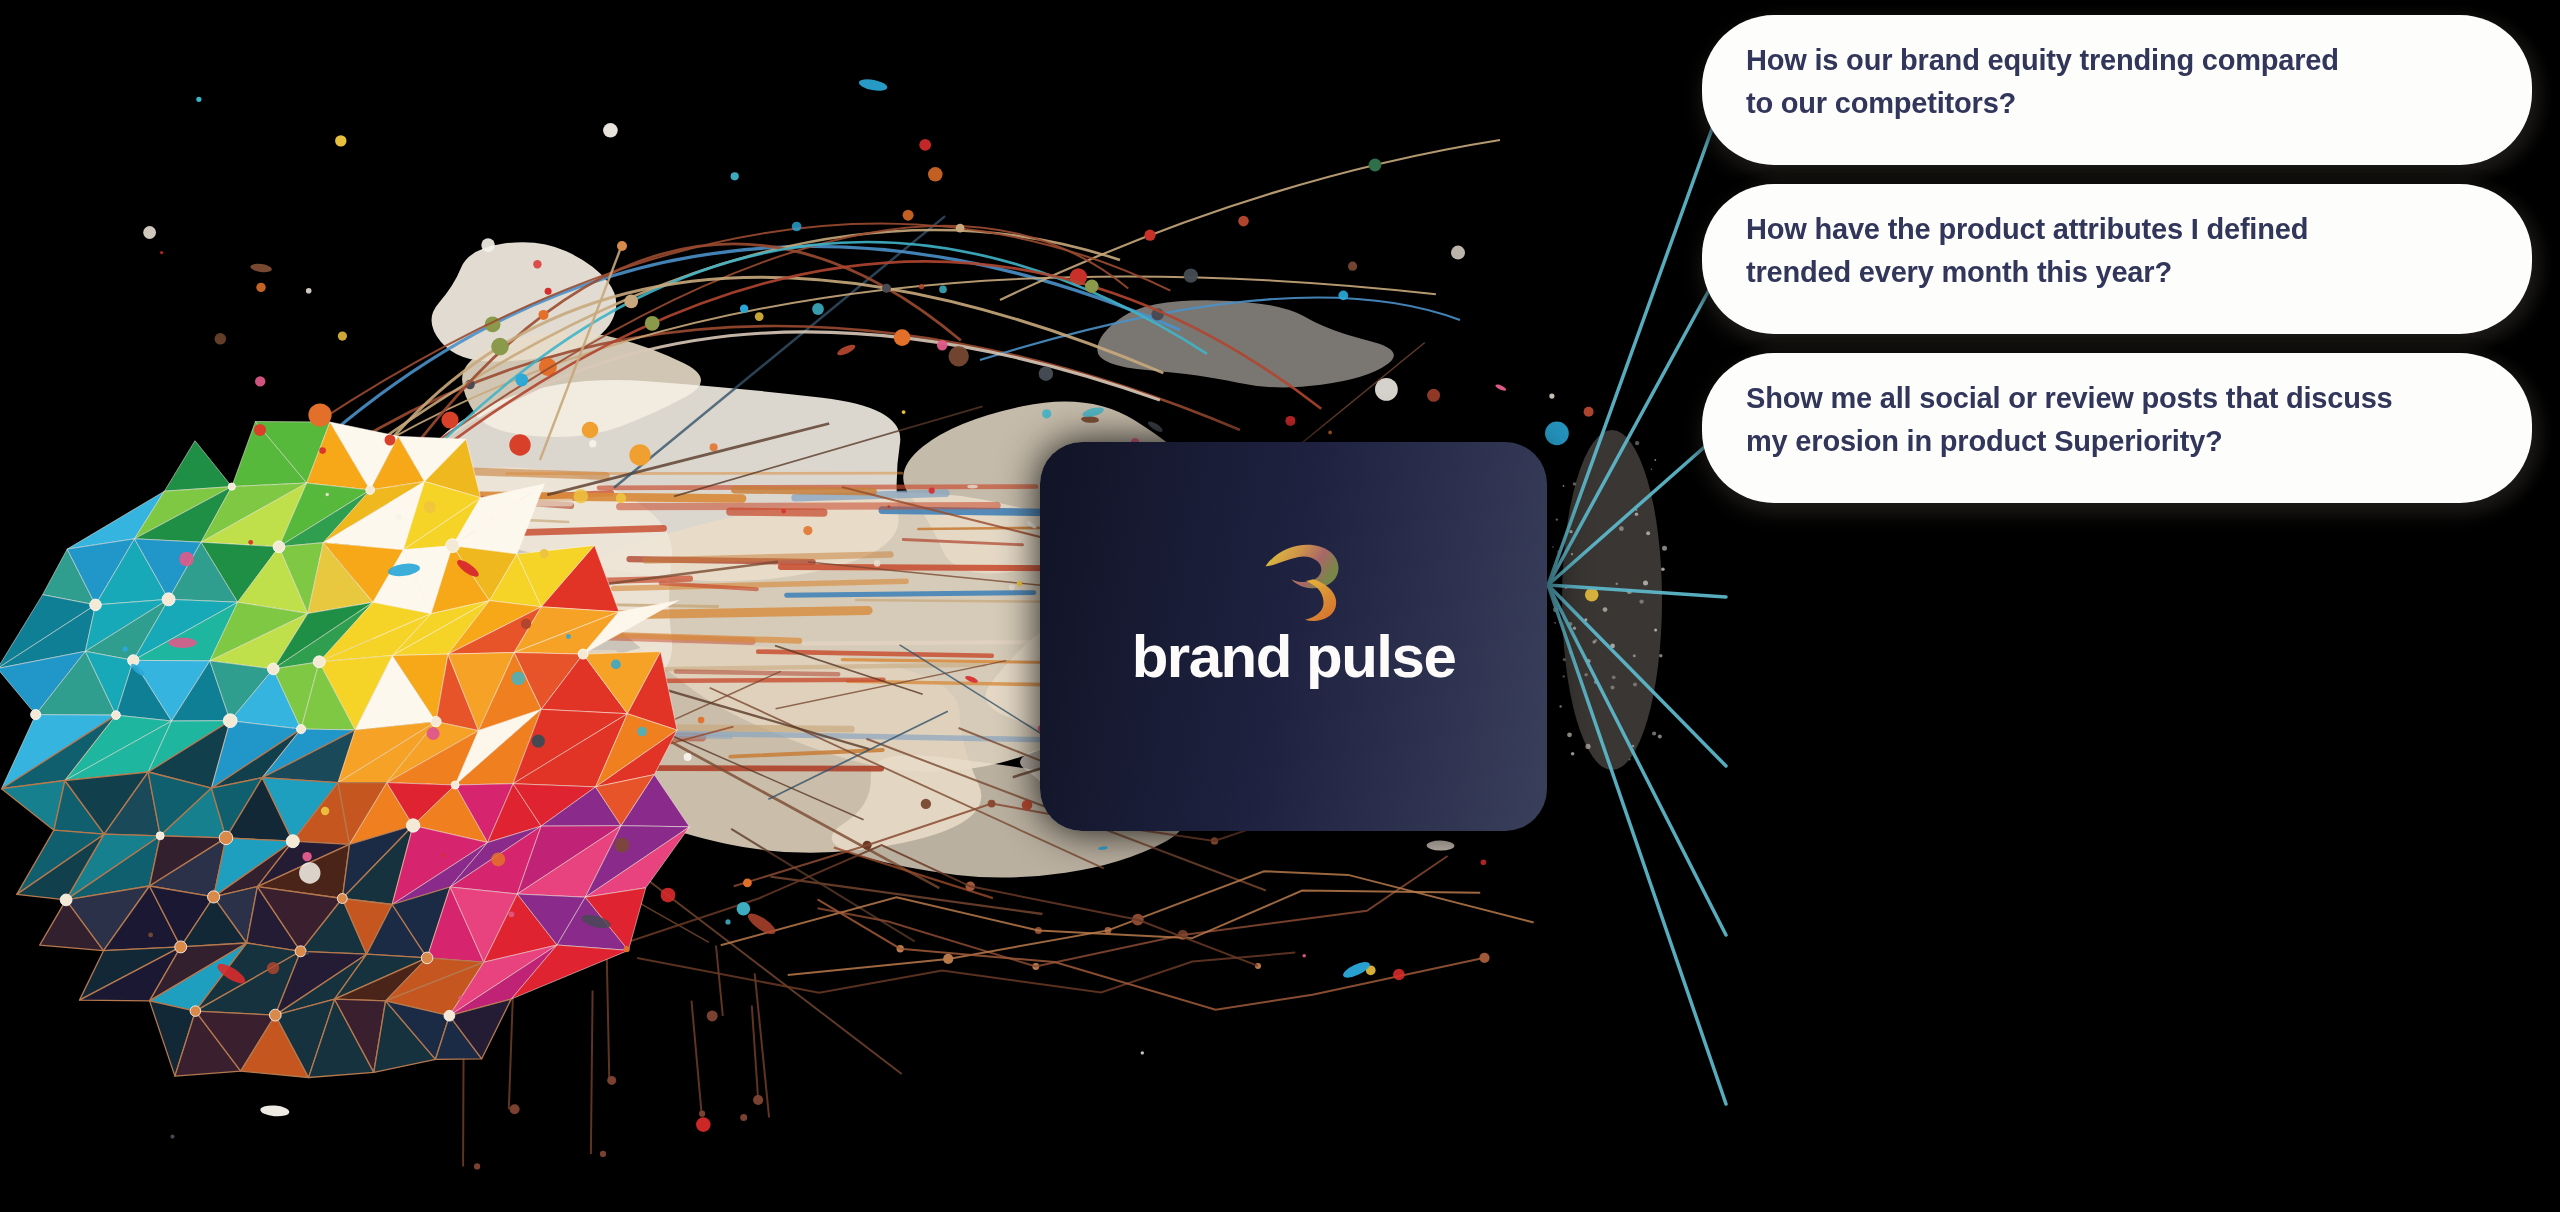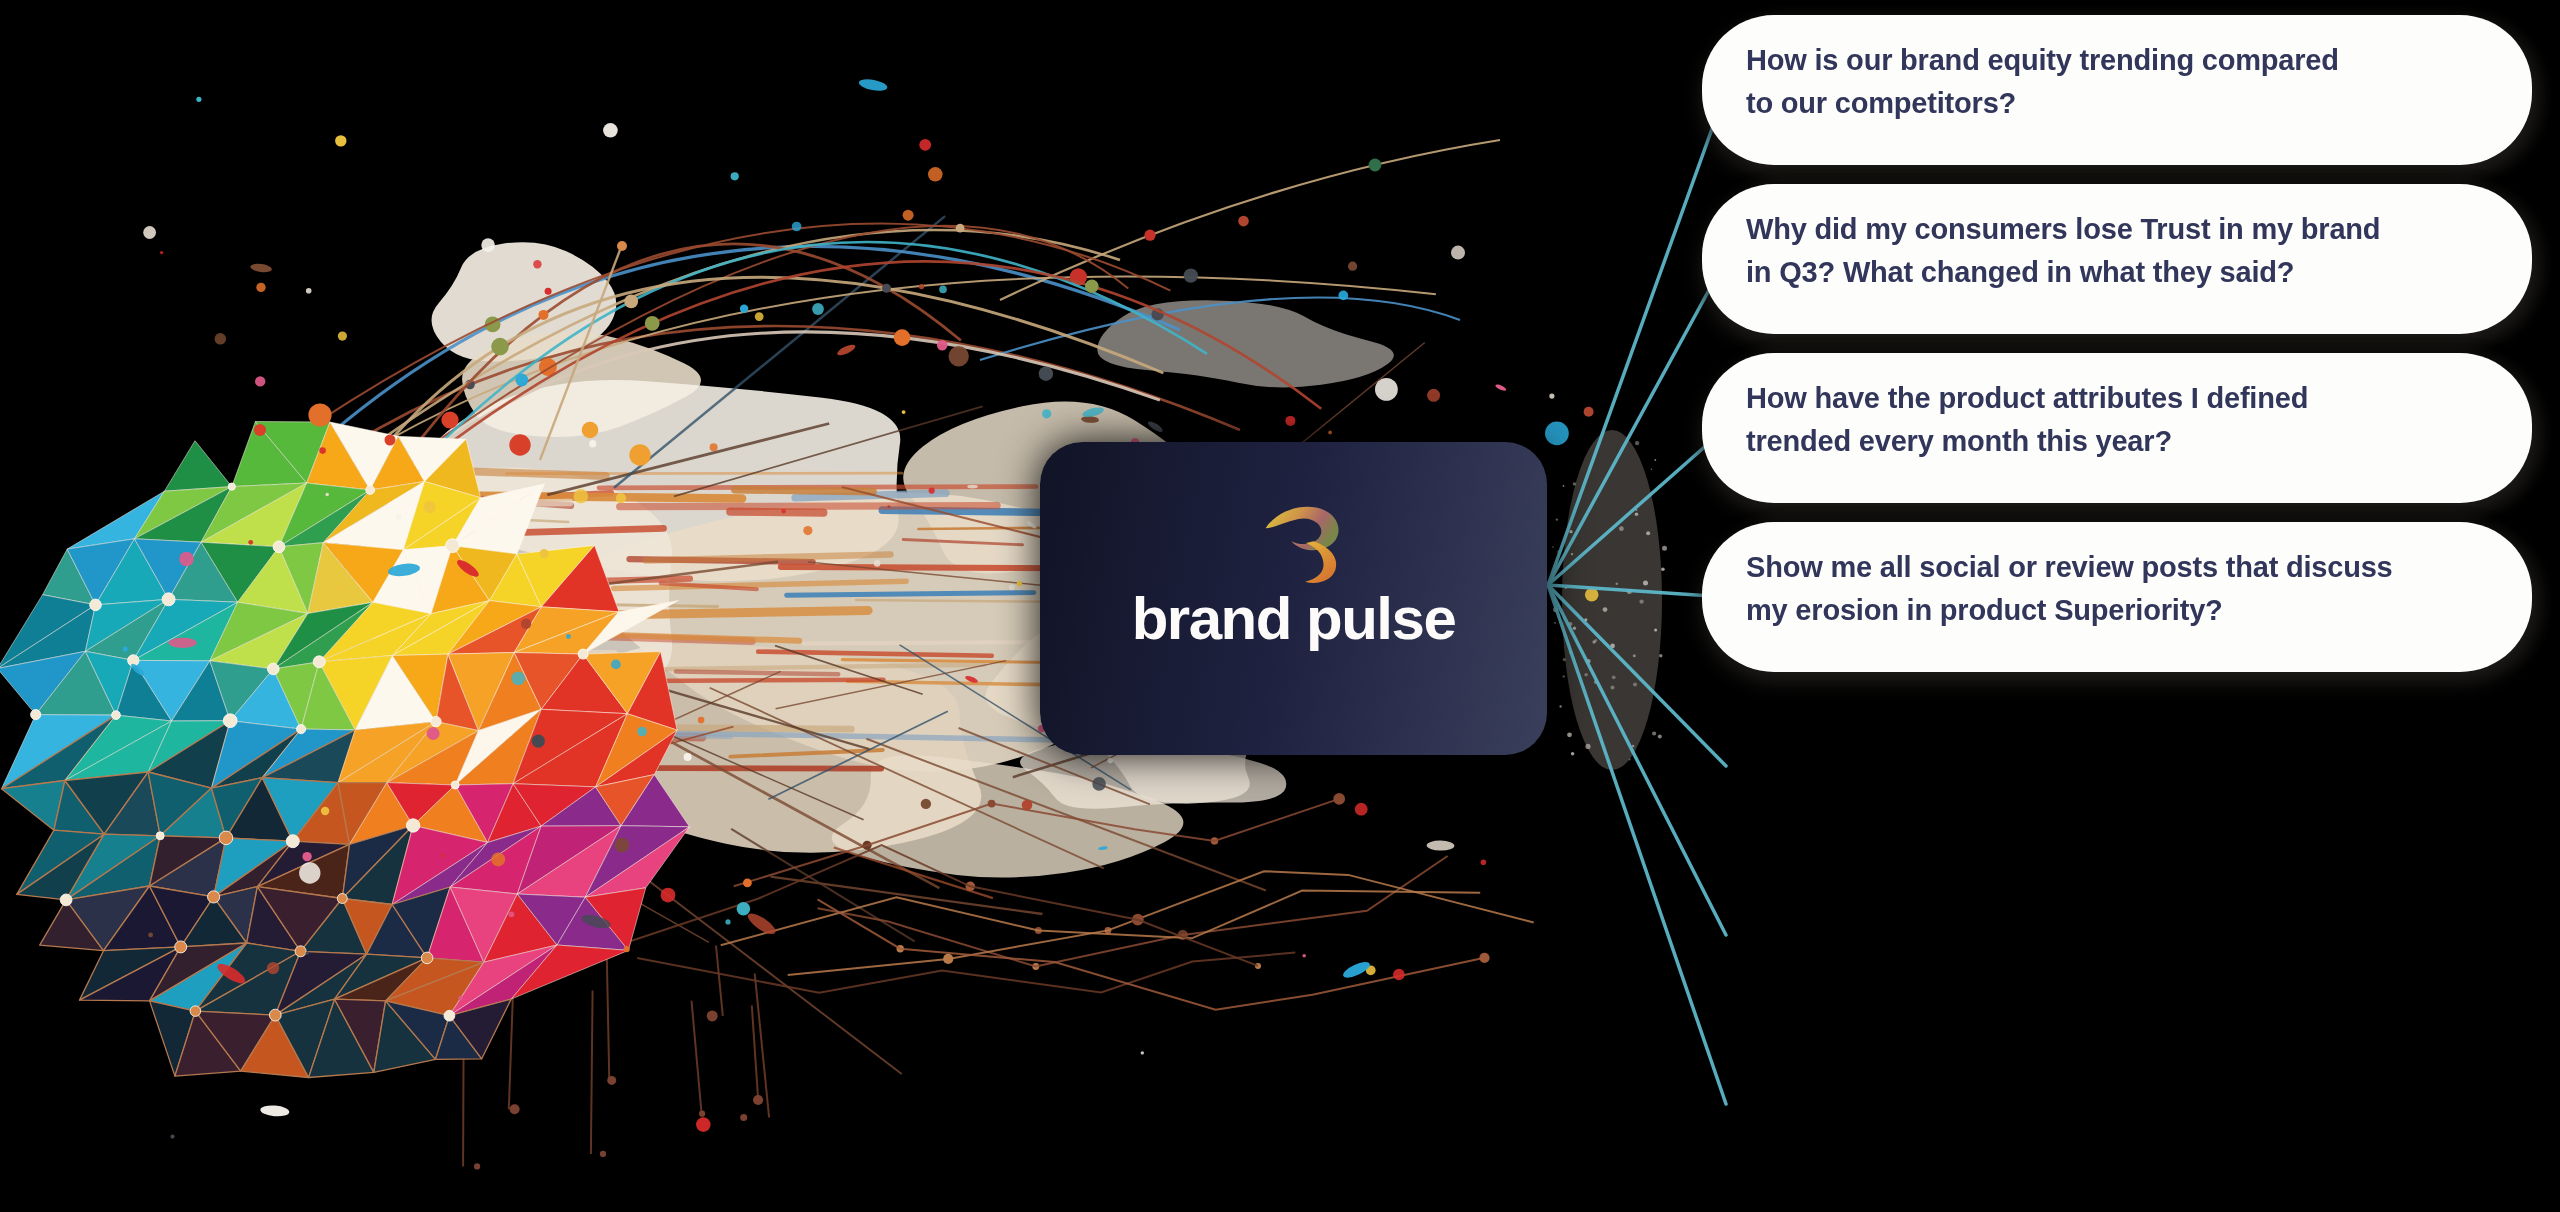--- a/index.html
+++ b/index.html
@@ -1,21 +1,21 @@
 <!DOCTYPE html>
 <html><head>
 <meta charset="utf-8">
 <style>
   html,body{margin:0;padding:0;background:#000;}
   .stage{position:relative;width:2560px;height:1212px;background:#000;overflow:hidden;
          font-family:"Liberation Sans",sans-serif;}
   #art,#connectors{position:absolute;top:0;left:0;z-index:0;}
   #connectors{z-index:1;}
 
-  .card{position:absolute;left:1040px;top:442px;width:507px;height:313px;border-radius:42px;
+  .card{position:absolute;left:1040px;top:442px;width:507px;height:389px;border-radius:42px;
         background:linear-gradient(100deg,#111326 0%,#1e2240 48%,#3a3f5c 100%);
         z-index:2;display:flex;align-items:center;justify-content:center;
         box-shadow:0 0 40px rgba(0,0,0,.9);}
   .logo{position:relative;margin-top:40px;}
   .logo-text{font-size:60px;font-weight:700;color:#fcfbf9;letter-spacing:-1.5px;white-space:nowrap;}
   .swoosh{position:absolute;left:54%;top:-84px;width:92px;height:86px;transform:translateX(-50%);}
 
   .bubbles{position:absolute;left:1702px;top:15px;width:830px;z-index:3;}
   .bubble{height:150px;margin-bottom:19px;background:#fdfdfc;border-radius:72px;
           display:flex;align-items:center;padding:0 34px 16px 44px;box-sizing:border-box;
@@ -616,24 +616,20 @@
       <div class="logo-text"><span>brand</span> <span>pulse</span></div>
     </div>
   </div>
 
   <div class="bubbles" id="bubbles">
       <div class="bubble">
         <span>How is our brand equity trending compared
 to our competitors?</span>
       </div>
       <div class="bubble">
-        <span>Why did my consumers lose Trust in my brand
-in Q3? What changed in what they said?</span>
-      </div>
-      <div class="bubble">
         <span>How have the product attributes I defined
 trended every month this year?</span>
       </div>
       <div class="bubble">
         <span>Show me all social or review posts that discuss
 my erosion in product Superiority?</span>
       </div>
     </div>
 
 </div>

